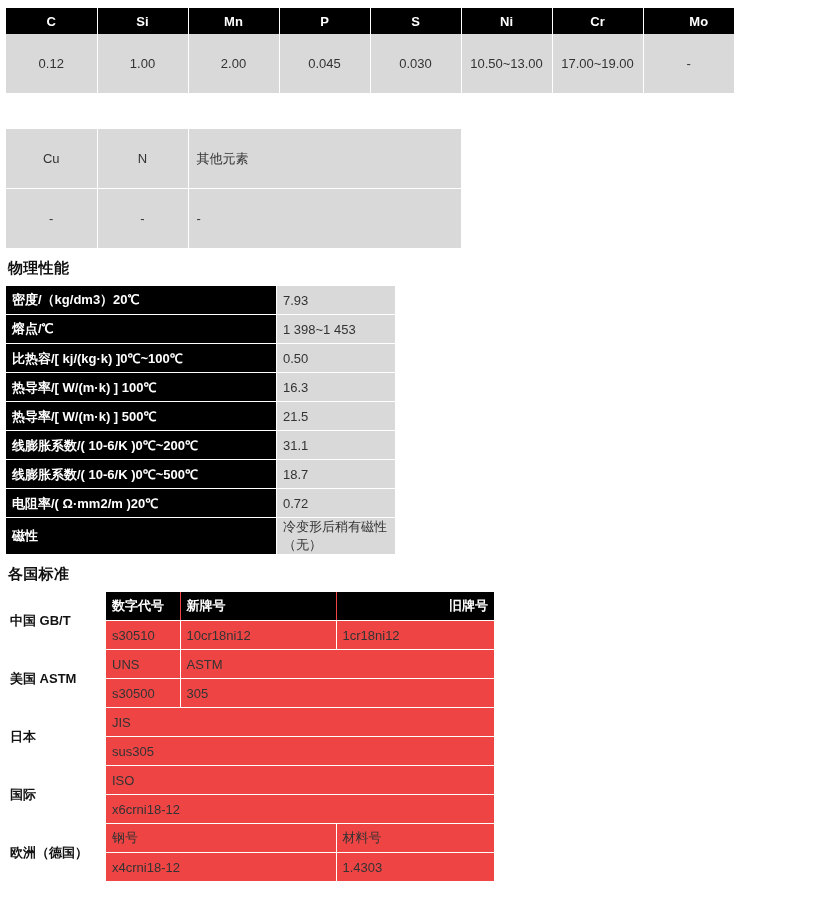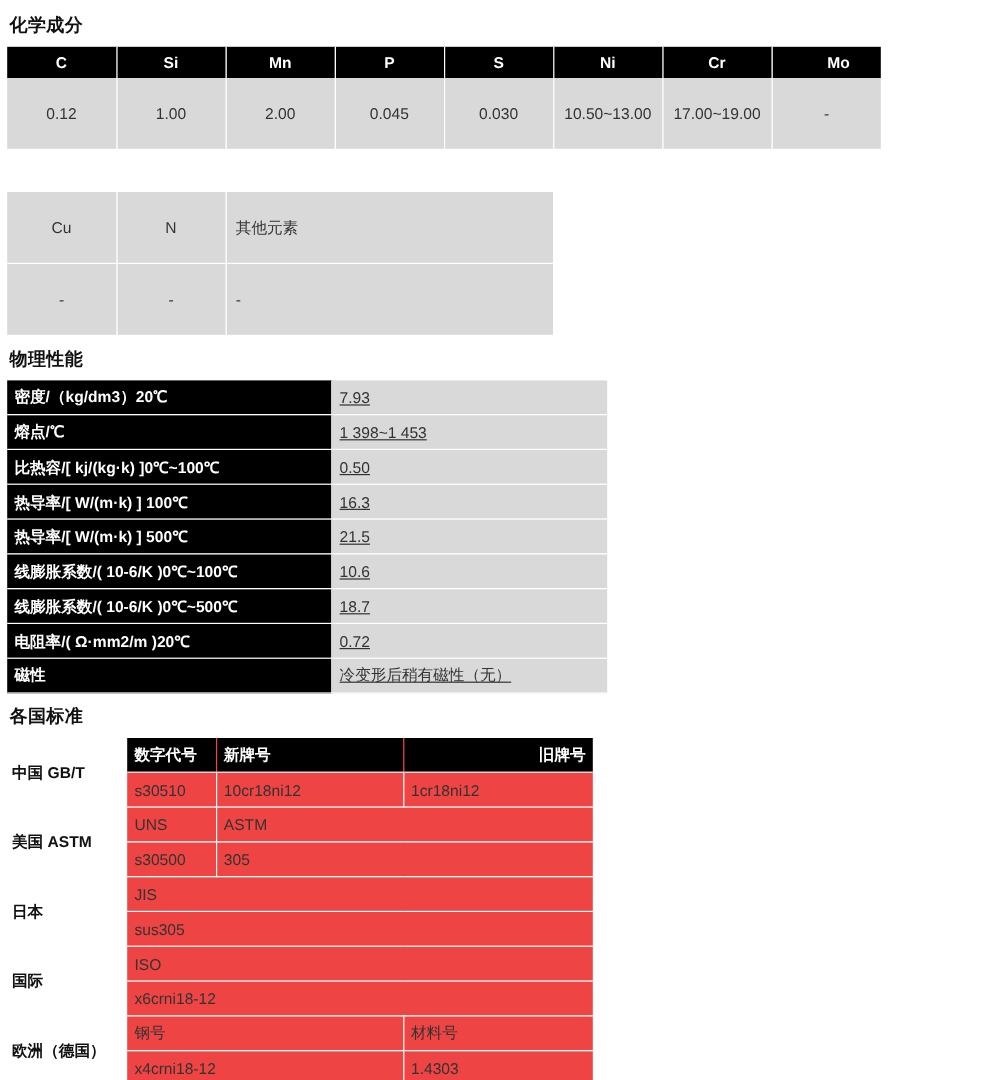--- a/index.html
+++ b/index.html
@@ -72,41 +72,40 @@
   }
   .chem-table tr.spacer td {
     background: #ffffff;
     border: none;
     height: 3px;
   }
 
   
   .phys-table {
     table-layout: fixed;
-    width: 500px;
+    width: 389px;
   }
   .phys-table td {
     font-size: 13px;
     height: 28px;
     padding: 0 6px;
     border-bottom: 1px solid #ffffff;
     vertical-align: middle;
   }
   .phys-table td.k {
     background: #000000;
     color: #ffffff;
     font-weight: bold;
     width: 258px;
     border-right: 1px solid #ffffff;
     white-space: nowrap;
   }
   .phys-table td.v {
     background: #d9d9d9;
     color: #333333;
-    text-decoration: underline;
   }
 
   
   .std-table {
     table-layout: fixed;
     width: 488px;
   }
   .std-table td {
     font-size: 13px;
     height: 28px;
@@ -146,21 +145,20 @@
     height: 1px;
     background: #e0e0e0;
     margin: 24px 0 0 2px;
   }
 </style>
 </head>
 <body>
 
 <div class="page">
 
-  <div class="section-title first">化学成分</div>
 
   <table class="chem-table">
     <colgroup>
       <col style="width:91px">
         <col style="width:91px">
         <col style="width:91px">
         <col style="width:91px">
       <col style="width:91px">
         <col style="width:91px">
         <col style="width:91px">
@@ -223,22 +221,22 @@
       </tr>
       <tr>
         <td class="k">热导率/[ W/(m·k) ] 100℃</td>
         <td class="v">16.3</td>
       </tr>
       <tr>
         <td class="k">热导率/[ W/(m·k) ] 500℃</td>
         <td class="v">21.5</td>
       </tr>
       <tr>
-        <td class="k">线膨胀系数/( 10-6/K )0℃~100℃</td>
-        <td class="v">10.6</td>
+        <td class="k">线膨胀系数/( 10-6/K )0℃~200℃</td>
+        <td class="v">31.1</td>
       </tr>
       <tr>
         <td class="k">线膨胀系数/( 10-6/K )0℃~500℃</td>
         <td class="v">18.7</td>
       </tr>
       <tr>
         <td class="k">电阻率/( Ω·mm2/m )20℃</td>
         <td class="v">0.72</td>
       </tr>
       <tr>

